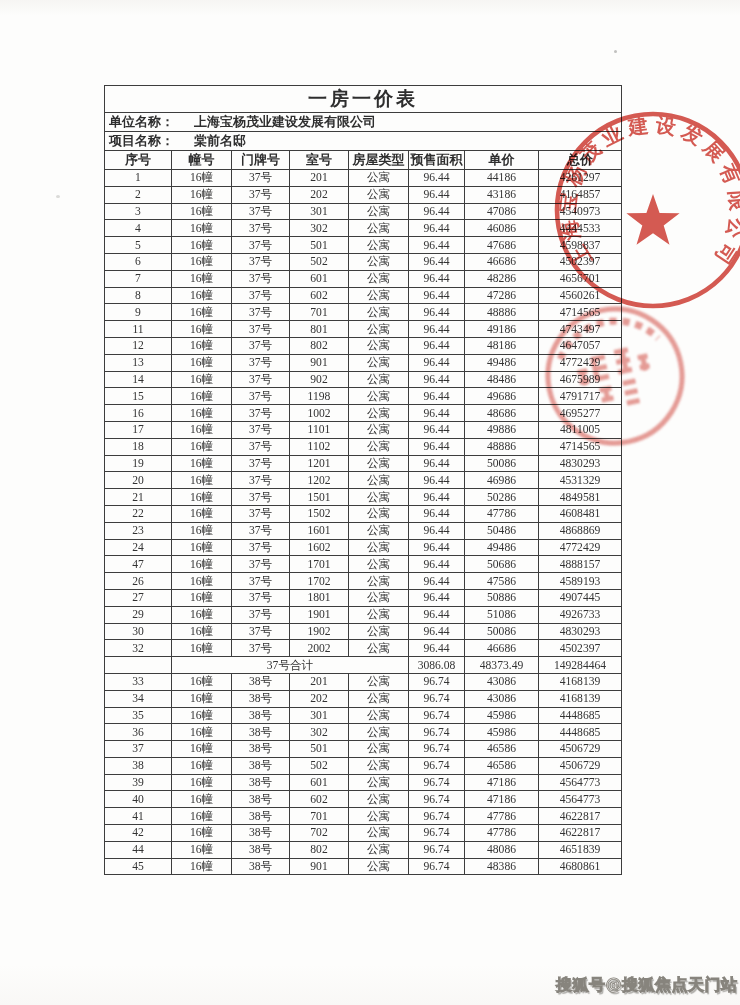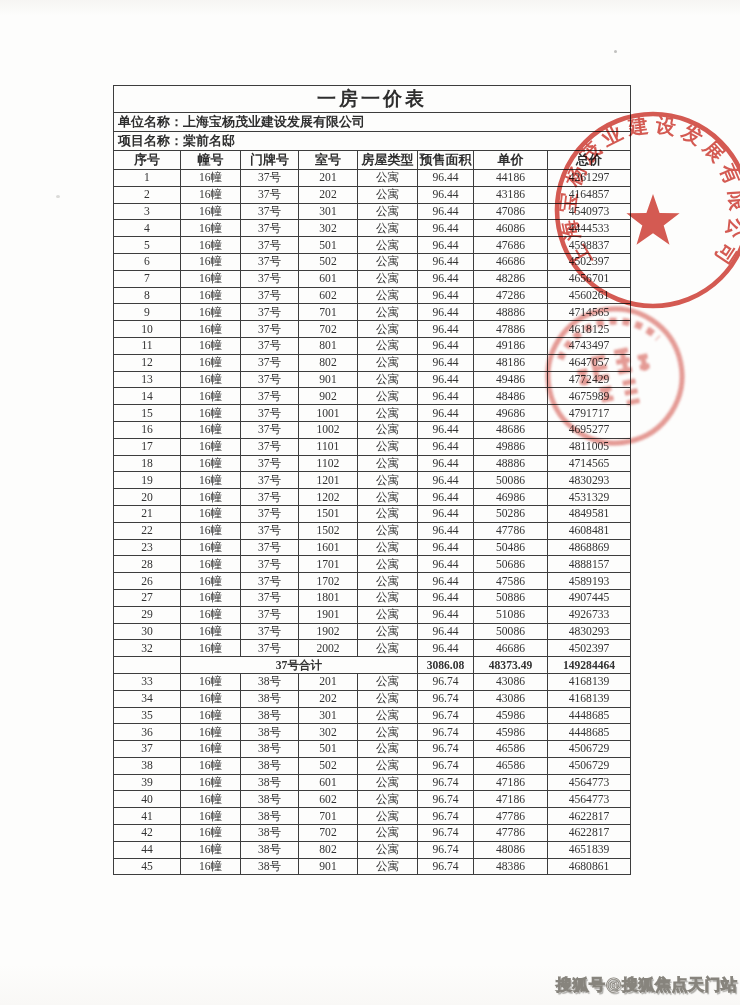--- a/index.html
+++ b/index.html
@@ -11,35 +11,35 @@
   }
   .page {
     position:absolute; inset:0; overflow:hidden;
     background:linear-gradient(180deg,#f6f5f3 0px,#fdfdfc 16px,#fdfdfc 96%,#f9f8f6 100%);
   }
   .speck { position:absolute; background:#9a9a96; border-radius:50%; opacity:.6; }
   .speck.s1 { left:614px; top:50px; width:3px; height:3px; }
   .speck.s2 { left:56px; top:195px; width:4px; height:3px; opacity:.35; }
 
   table.price-table {
-    position:absolute; left:113px; top:85px; width:517px;
+    position:absolute; left:104px; top:85px; width:517px;
     border-collapse:collapse; table-layout:fixed;
     color:#2e2e2e;
   }
   .price-table th, .price-table td {
     border:1.4px solid #3d3d3d;
     padding:0; text-align:center; overflow:hidden; white-space:nowrap;
     font-weight:bold;
   }
   tr.title-row th { height:26px; font-size:19px; letter-spacing:3px; }
   tr.info-row th { height:17.5px; font-size:13px; text-align:left; padding-left:4px; }
-  tr.info-row .info-value { margin-left:0; }
+  tr.info-row .info-value { margin-left:20px; }
   tr.head-row th { height:17.5px; font-size:13px; }
   #table-body td { height:16.8px; font-size:11.6px; font-weight:normal; color:#333; }
-  #table-body tr.summary-row td { font-size:11.6px;font-weight:bold; }
+  #table-body tr.summary-row td { font-size:11.6px; }
 
   .stamp { position:absolute; mix-blend-mode:multiply; pointer-events:none; }
   .stamp1 { left:553px; top:110px; width:200px; height:200px; }
   .stamp2 { left:543px; top:303px; width:150px; height:150px; }
 
   .watermark {
     position:absolute; left:556px; top:975px; width:180px;
     font-family:"DejaVu Sans","Liberation Sans",sans-serif;
     font-size:16px; font-weight:bold; letter-spacing:0.5px;
     color:#f1efec;
@@ -181,30 +181,20 @@
     <td>9</td>
     <td>16幢</td>
     <td>37号</td>
     <td>701</td>
     <td>公寓</td>
     <td>96.44</td>
     <td>48886</td>
     <td>4714565</td>
   </tr>
 
-  <tr class="data-row">
-    <td>10</td>
-    <td>16幢</td>
-    <td>37号</td>
-    <td>702</td>
-    <td>公寓</td>
-    <td>96.44</td>
-    <td>47886</td>
-    <td>4618125</td>
-  </tr>
 
   <tr class="data-row">
     <td>11</td>
     <td>16幢</td>
     <td>37号</td>
     <td>801</td>
     <td>公寓</td>
     <td>96.44</td>
     <td>49186</td>
     <td>4743497</td>
@@ -240,21 +230,21 @@
     <td>公寓</td>
     <td>96.44</td>
     <td>48486</td>
     <td>4675989</td>
   </tr>
 
   <tr class="data-row">
     <td>15</td>
     <td>16幢</td>
     <td>37号</td>
-    <td>1001</td>
+    <td>1198</td>
     <td>公寓</td>
     <td>96.44</td>
     <td>49686</td>
     <td>4791717</td>
   </tr>
 
   <tr class="data-row">
     <td>16</td>
     <td>16幢</td>
     <td>37号</td>
@@ -335,23 +325,33 @@
     <td>23</td>
     <td>16幢</td>
     <td>37号</td>
     <td>1601</td>
     <td>公寓</td>
     <td>96.44</td>
     <td>50486</td>
     <td>4868869</td>
   </tr>
 
-
-  <tr class="data-row">
-    <td>28</td>
+  <tr class="data-row">
+    <td>24</td>
+    <td>16幢</td>
+    <td>37号</td>
+    <td>1602</td>
+    <td>公寓</td>
+    <td>96.44</td>
+    <td>49486</td>
+    <td>4772429</td>
+  </tr>
+
+  <tr class="data-row">
+    <td>47</td>
     <td>16幢</td>
     <td>37号</td>
     <td>1701</td>
     <td>公寓</td>
     <td>96.44</td>
     <td>50686</td>
     <td>4888157</td>
   </tr>
 
   <tr class="data-row">

